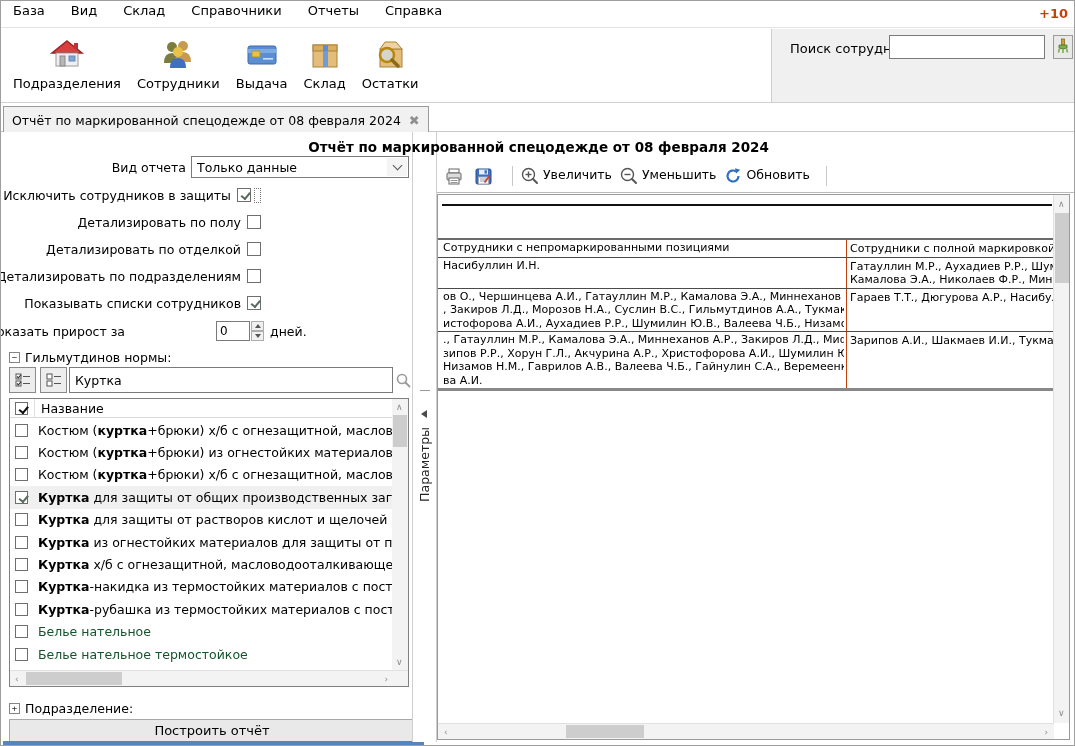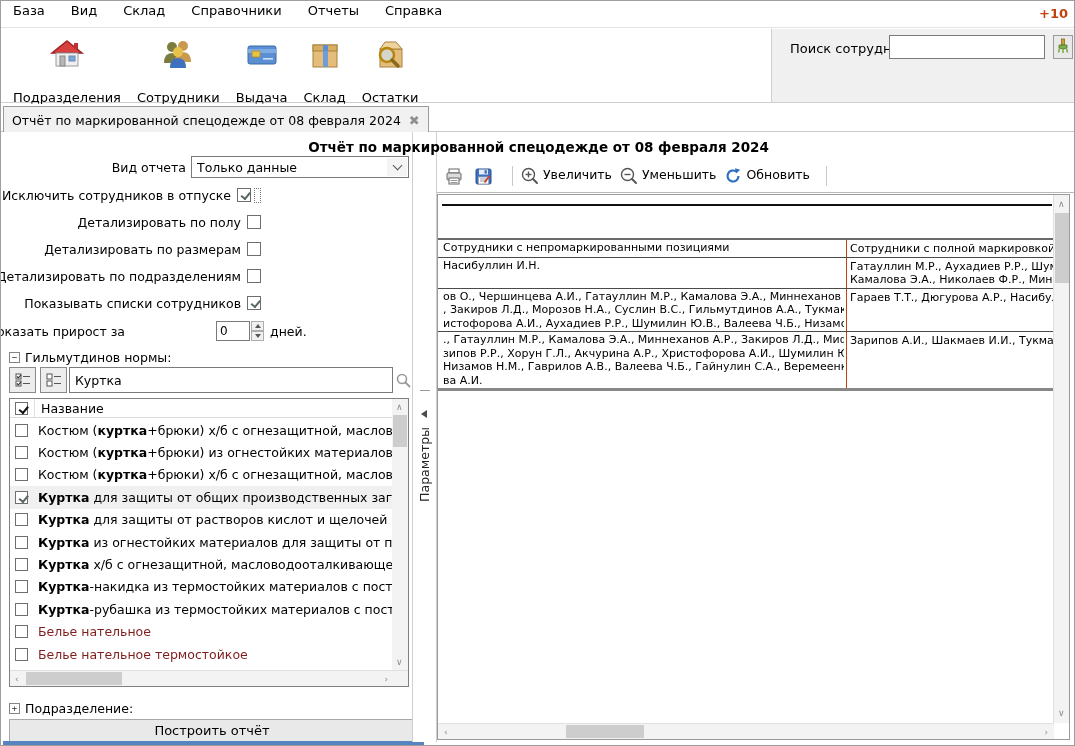--- a/index.html
+++ b/index.html
@@ -9,21 +9,21 @@
 
   
   .menubar { position:absolute; left:0; top:0; width:1075px; height:27px; background:#fff; border-bottom:1px solid #e3e3e3; display:flex; align-items:center; }
   .menu-item { padding:5px 14px 13px 12px; cursor:default; }
   .badge { position:absolute; right:8px; top:5px; color:#c2410c; font-weight:bold; font-size:13px; }
 
   
   .toolbar { position:absolute; left:0; top:28px; width:770px; height:74px; background:#fff; border-bottom:1px solid #cfcfcf; display:flex; align-items:flex-start; padding:6px 0 0 4px; }
   .tbtn { display:flex; flex-direction:column; align-items:center; padding:2px 8px; }
   .tbtn .ticon { width:36px; height:36px; display:block; }
-  .tbtn .tlabel { margin-top:17px; font-size:13px; white-space:nowrap; }
+  .tbtn .tlabel { margin-top:3px; font-size:13px; white-space:nowrap; }
 
   
   .searchpanel { position:absolute; left:770px; top:28px; width:305px; height:74px; background:#f0f0f0; border-left:1px solid #cfcfcf; border-bottom:1px solid #cfcfcf; }
   .searchpanel .slabel { position:absolute; left:18px; top:12px; font-size:13px; }
   .searchpanel input { position:absolute; left:117px; top:6px; width:156px; height:24px; border:1px solid #7a7a7a; background:#fff; font:inherit; padding:0 4px; }
   .clear-btn { position:absolute; left:281px; top:6px; width:20px; height:24px; background:#e9e9e9; border:1px solid #9a9a9a; display:flex; align-items:center; justify-content:center; }
 
   
   .tabstrip { position:absolute; left:0; top:103px; width:1075px; height:28px; background:#fff; border-bottom:1px solid #c9c9c9; }
   .tab { position:absolute; left:2px; top:2px; height:27px; background:#f1f1f1; border:1px solid #9a9a9a; border-bottom:none; display:flex; align-items:center; padding:0 8px; font-size:12.5px; }
@@ -69,21 +69,21 @@
   .norm-header { position:absolute; left:0; top:0; width:100%; height:19px; border-bottom:1px solid #d9d9d9; display:flex; align-items:center; }
   .norm-header .cb { margin-left:5px; width:13px; height:13px; }
   .norm-header .hsep { width:1px; height:19px; background:#e0e0e0; margin-left:6px; }
   .norm-header .hlbl { margin-left:6px; font-size:12.5px; }
   .norm-items { position:absolute; left:0; top:20px; width:384px; height:246px; overflow:hidden; }
   .norm-item { height:22.4px; display:flex; align-items:center; white-space:nowrap; overflow:hidden; }
   .norm-item .cb { margin-left:5px; width:13px; height:13px; }
   .norm-item .txt { margin-left:10px; font-size:12.5px; overflow:hidden; }
   .norm-item .txt b { font-weight:bold; }
   .norm-item.selected { background:#f0f0f0; }
-  .norm-item.disabled .txt { color:#7f1d1d; }
+  .norm-item.disabled .txt { color:#14532d; }
 
   
   .sb { background:#f3f3f3; position:absolute; }
   .sb .arrow { color:#8a8a8a; font-size:9px; line-height:1; position:absolute; }
   .sb-thumb { background:#cdcdcd; position:absolute; }
   .normlist .vsb { right:0; top:0; width:16px; height:272px; }
   .normlist .hsb { left:0; bottom:0; width:100%; height:16px; border-top:1px solid #e0e0e0; }
 
   .buildbtn { position:absolute; left:8px; top:587px; width:406px; height:24px; background:#e9e9e9; border:1px solid #a8a8a8; font:inherit; font-size:13px; text-align:center; line-height:22px; }
   .bottomstrip { position:absolute; left:2px; top:740px; width:421px; height:5px; background:#5584c0; }
@@ -222,30 +222,30 @@
       <div class="combo">
         <span class="val">Только данные</span>
         <span class="cbtn">
             <span class="chev"></span>
           </span>
       </div>
     </div>
 
     <div class="opt-rows">
         <div class="opt-row">
-          <span class="lbl">Исключить сотрудников в отпуске</span>
+          <span class="lbl">Исключить сотрудников в защиты</span>
           <span class="cb checked"></span>
           <span class="focusmark"></span>
         </div>
         <div class="opt-row">
           <span class="lbl">Детализировать по полу</span>
           <span class="cb"></span>
         </div>
         <div class="opt-row">
-          <span class="lbl">Детализировать по размерам</span>
+          <span class="lbl">Детализировать по отделкой</span>
           <span class="cb"></span>
         </div>
         <div class="opt-row">
           <span class="lbl">Детализировать по подразделениям</span>
           <span class="cb"></span>
         </div>
         <div class="opt-row">
           <span class="lbl">Показывать списки сотрудников</span>
           <span class="cb checked"></span>
         </div>

